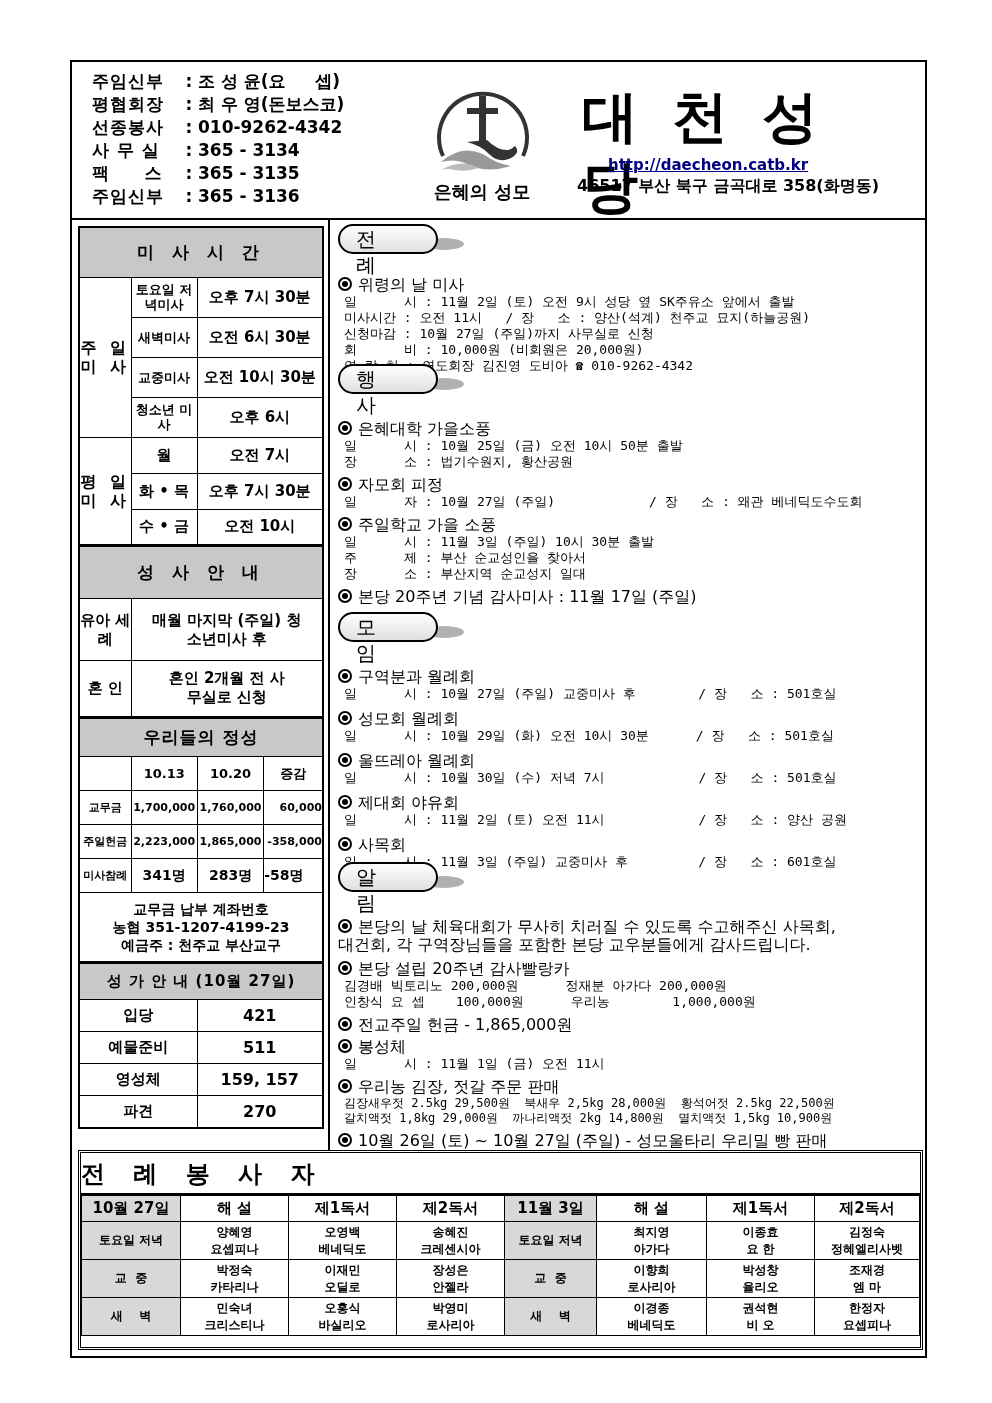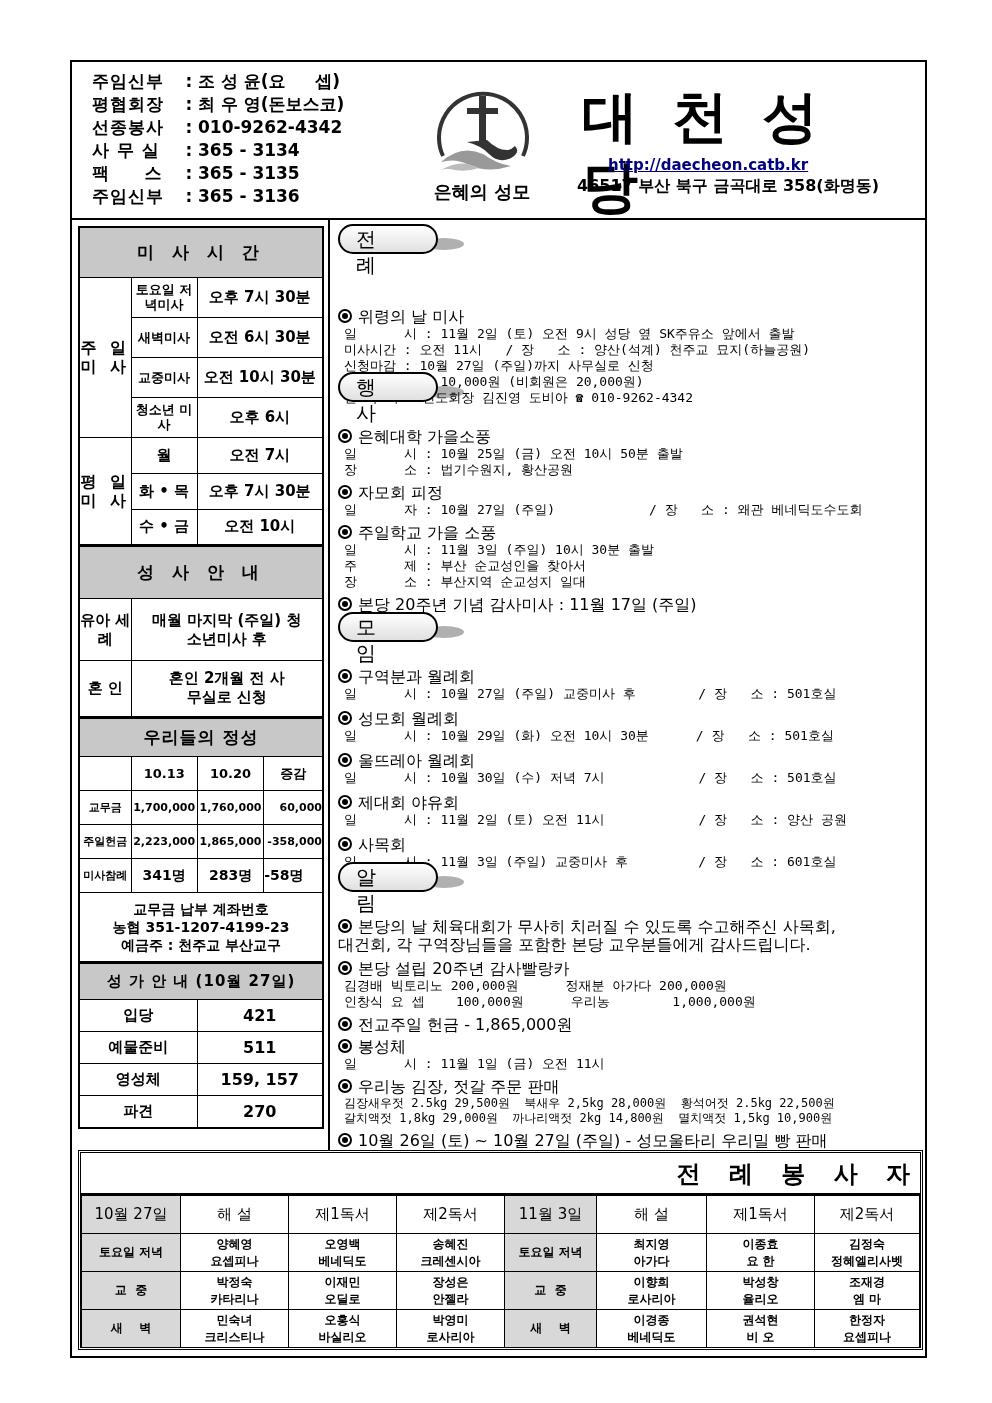--- a/index.html
+++ b/index.html
@@ -21,31 +21,31 @@
   table { border-collapse: collapse; }
   .lt { width: 246px; border: 2px solid #000; }
   .lt td { border: 1px solid #000; text-align: center; font-weight: bold; font-size: 15px; line-height: 19px; }
   .lt .gray { background: #c8c8c8; font-size: 17px; letter-spacing: 6px; }
   .small td { font-size: 11px; }
   
   .right { position: absolute; left: 256px; top: 158px; width: 597px; height: 930px; border-left: 2px solid #000; }
   .pill { display: inline-block; position: relative; margin-left: 8px; height: 30px; width: 100px; border: 2px solid #000; border-radius: 15px; background: linear-gradient(#fff, #e0e0e0); font-size: 20px; letter-spacing: 22px; padding-left: 16px; line-height: 26px; }
   .pill::after { content: ""; position: absolute; right: -28px; top: 12px; width: 40px; height: 12px; background: #b0b0b0; border-radius: 50%; z-index: -1; }
   .sec { position: absolute; left: 0; width: 597px; }
-  .item { margin-left: 8px; margin-top: 32px; }
+  .item { margin-left: 8px; }
   .ititle { font-size: 16px; line-height: 18px; white-space: nowrap; }
   .ititle .bullet { display: inline-block; width: 14px; height: 14px; border: 2px solid #000; border-radius: 50%; position: relative; margin-right: 6px; vertical-align: -1px; }
   .ititle .bullet::after { content: ""; position: absolute; left: 2px; top: 2px; width: 6px; height: 6px; background: #000; border-radius: 50%; }
   .det { font-family: "DejaVu Sans Mono", monospace; font-size: 13px; line-height: 16px; white-space: pre; margin-left: 6px; }
   
   .bottom { position: absolute; left: 6px; top: 1088px; width: 845px; height: 200px; border: 3px double #000; }
-  .btitle { height: 42px; border-bottom: 2px solid #000; text-align: right; font-size: 24px; font-weight: bold; letter-spacing: 10px; line-height: 42px; }
+  .btitle { height: 42px; border-bottom: 2px solid #000; text-align: left; font-size: 24px; font-weight: bold; letter-spacing: 10px; line-height: 42px; }
   .bt { width: 100%; border-collapse: collapse; }
   .bt td { border: 1px solid #000; text-align: center; font-size: 12px; font-weight: bold; line-height: 17px; }
-  .bt .hd td { font-size: 15px; font-weight: normal; height: 38px; }
+  .bt .hd td { font-size: 15px; font-weight: bold; height: 26px; }
   .bt .g { background: #d8d8d8; }
 </style>
 </head>
 <body>
 
 <div class="page">
 
   <div class="header">
     <div class="info">
       <div class="row">
@@ -223,21 +223,21 @@
       <div class="item">
         <div class="ititle"><span class="bullet"></span><span>위령의 날 미사</span></div>
         <div class="det">일      시 : 11월 2일 (토) 오전 9시 성당 옆 SK주유소 앞에서 출발</div>
         <div class="det">미사시간 : 오전 11시   / 장   소 : 양산(석계) 천주교 묘지(하늘공원)</div>
         <div class="det">신청마감 : 10월 27일 (주일)까지 사무실로 신청</div>
         <div class="det">회      비 : 10,000원 (비회원은 20,000원)</div>
         <div class="det">연 락 처 : 연도회장 김진영 도비아 ☎ 010-9262-4342</div>
       </div>
     </div>
 
-    <div class="sec" style="top:152px">
+    <div class="sec" style="top:144px">
       <div class="pill">행 사</div>
       <div class="item" style="margin-top:4px">
         <div class="ititle"><span class="bullet"></span><span>은혜대학 가을소풍</span></div>
         <div class="det">일      시 : 10월 25일 (금) 오전 10시 50분 출발</div>
         <div class="det">장      소 : 법기수원지, 황산공원</div>
       </div>
       <div class="item" style="margin-top:6px">
         <div class="ititle"><span class="bullet"></span><span>자모회 피정</span></div>
         <div class="det">일      자 : 10월 27일 (주일)            / 장   소 : 왜관 베네딕도수도회</div>
       </div>

